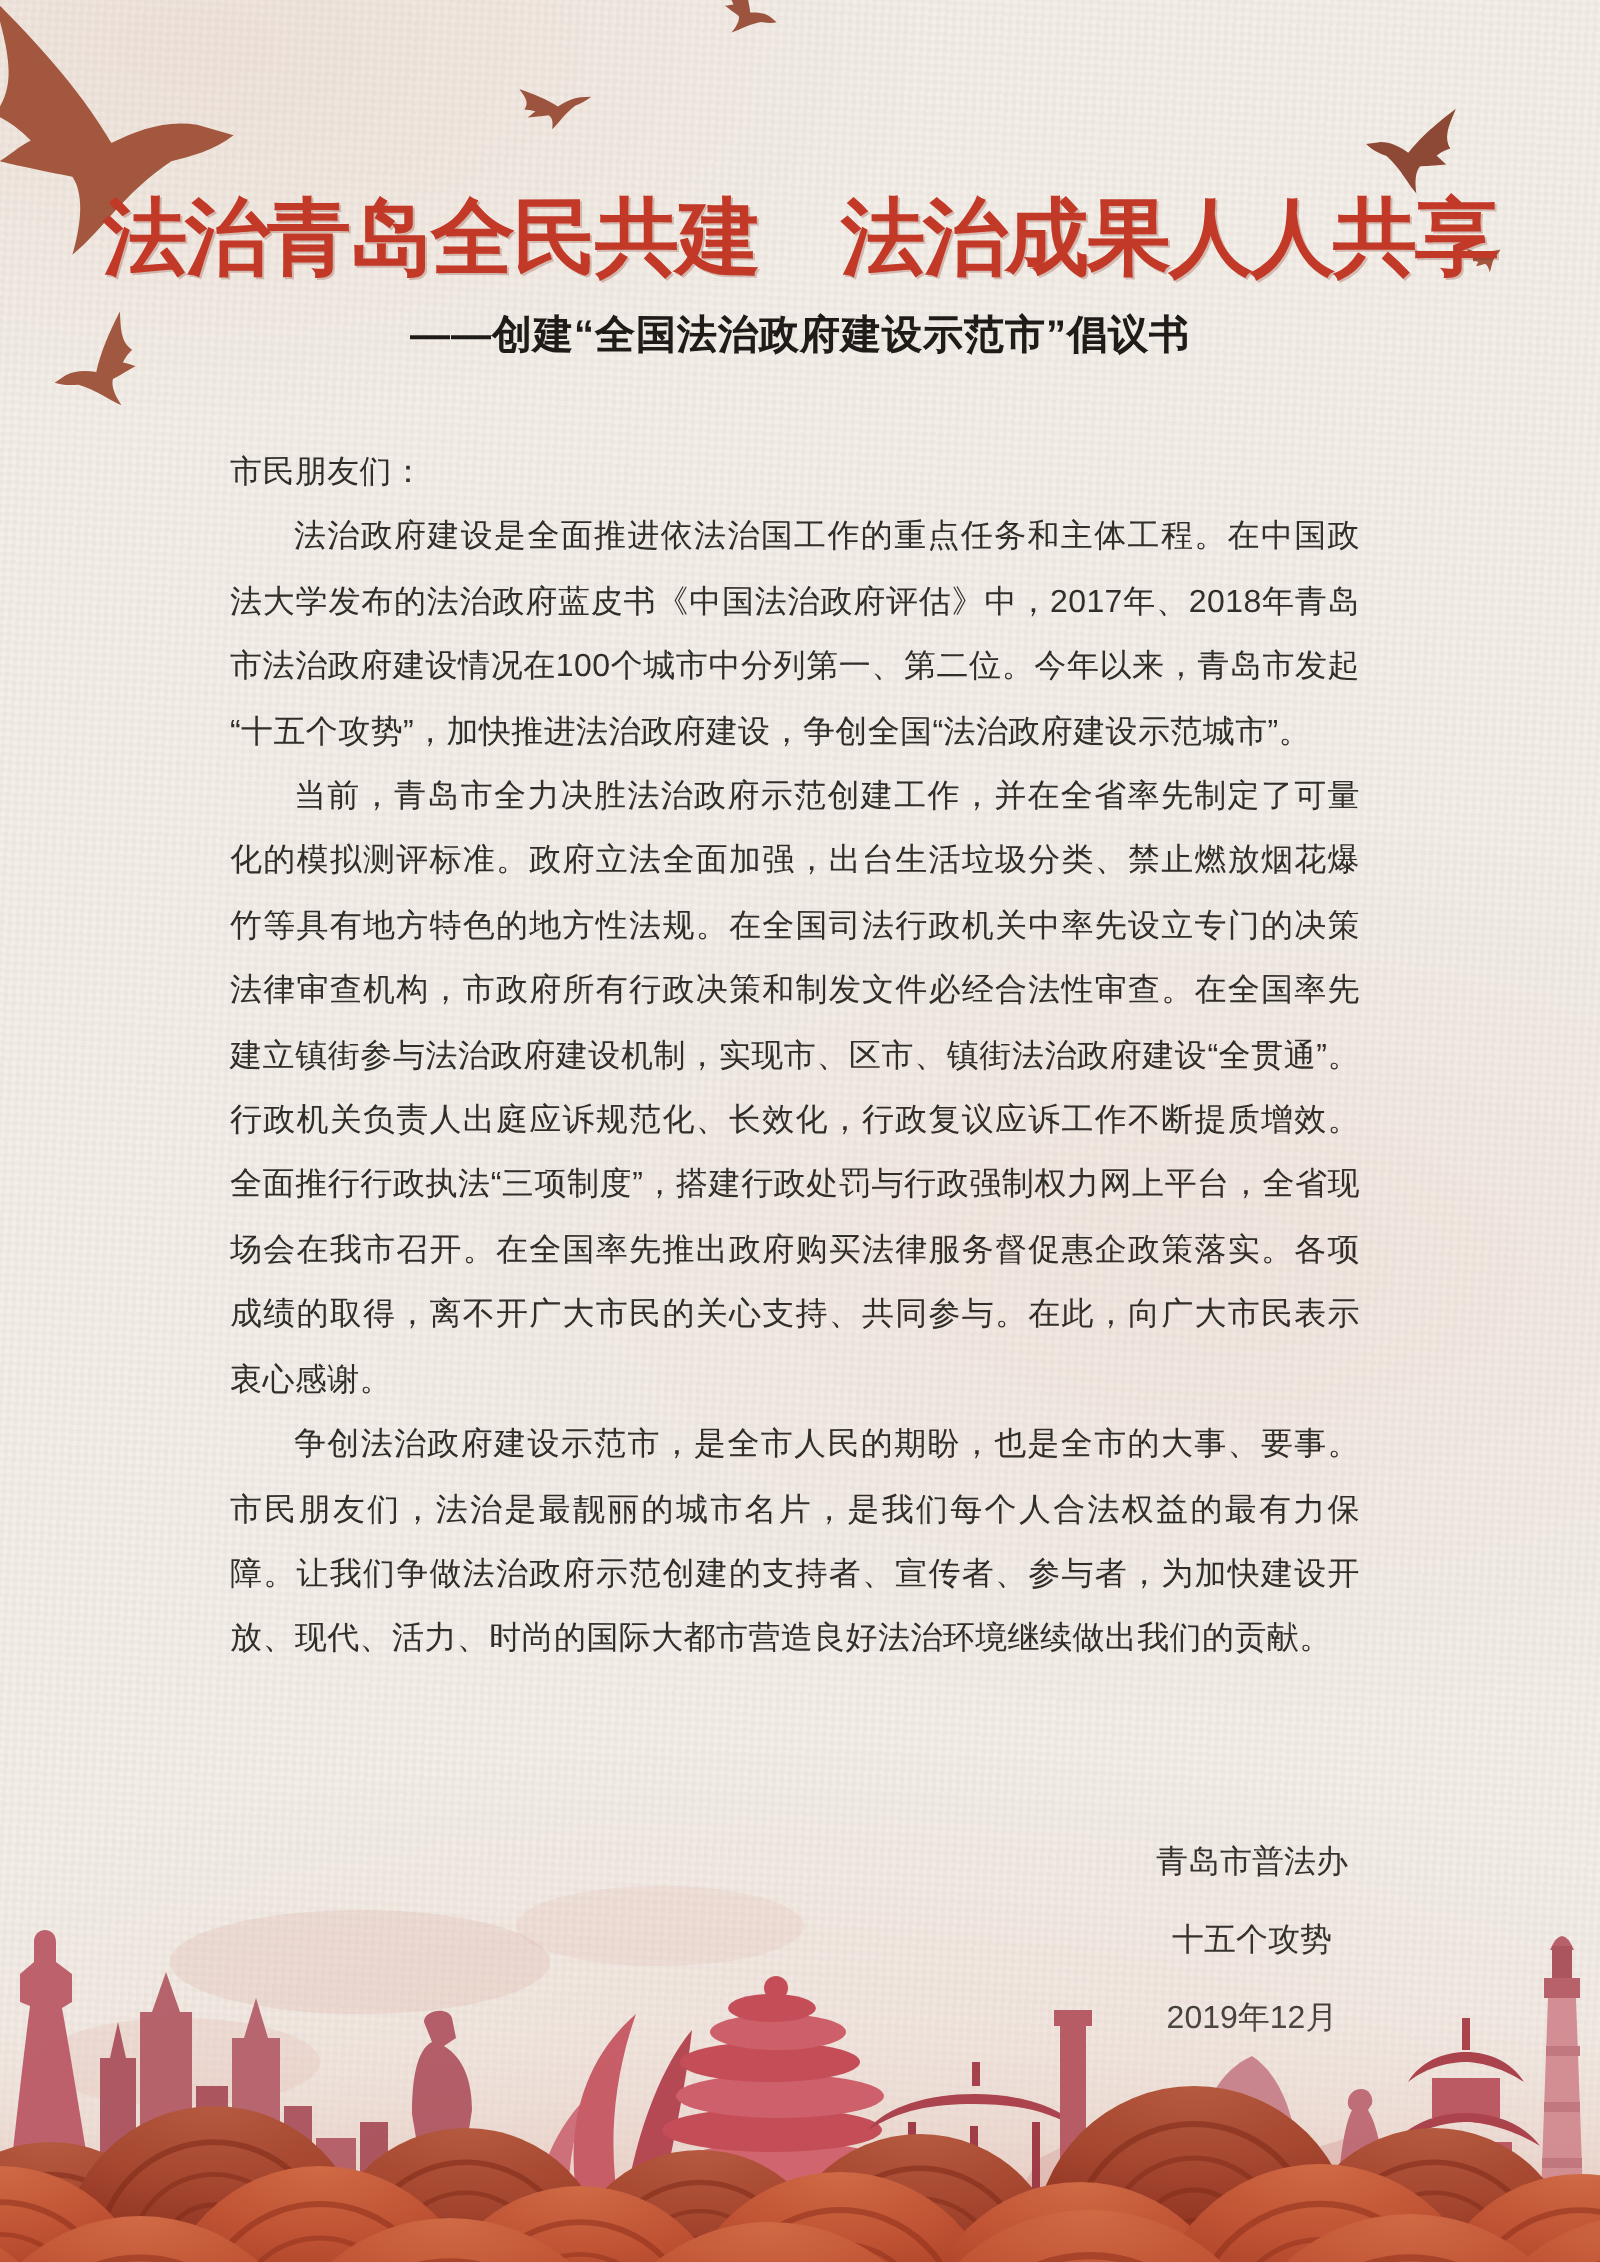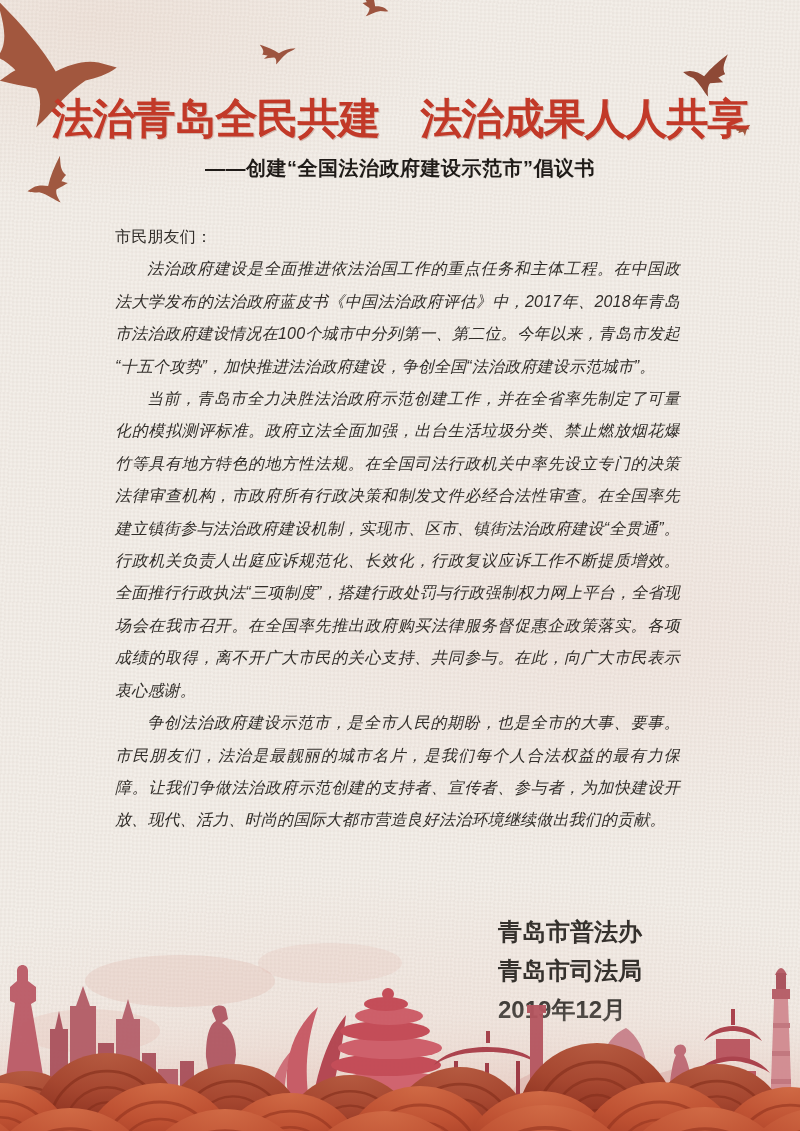--- a/index.html
+++ b/index.html
@@ -31,25 +31,25 @@
     text-align:center;
     font-size:20px;line-height:32px;font-weight:900;
     color:#1f1b18;letter-spacing:.5px;white-space:nowrap;
   }
   .letter{
     position:absolute;top:221px;left:115px;width:565px;
     font-size:16px;line-height:32.4px;font-weight:500;
     color:#312d29;text-align:justify;letter-spacing:.2px;
   }
   .letter p{margin:0;}
-  .letter p.para{text-indent:2em;font-style:italic;}
+  .letter p.para{text-indent:2em;}
   .signature{
     position:absolute;top:912px;left:498px;width:256px;
-    text-align:left;font-size:24px;line-height:39px;
-    font-weight:700;color:#35312d;
+    text-align:center;font-size:16px;line-height:39px;
+    font-weight:400;color:#35312d;
   }
   .bird{position:absolute;}
   .bird svg{display:block;width:100%;height:100%;}
   .footer-art{position:absolute;left:0;bottom:0;width:800px;height:220px;}
   .footer-art svg{display:block;}
 </style>
 </head>
 <body>
 
 <div class="poster">
@@ -96,21 +96,21 @@
 
   <div class="letter">
     <p>市民朋友们：</p>
     <p class="para">法治政府建设是全面推进依法治国工作的重点任务和主体工程。在中国政法大学发布的法治政府蓝皮书《中国法治政府评估》中，2017年、2018年青岛市法治政府建设情况在100个城市中分列第一、第二位。今年以来，青岛市发起“十五个攻势”，加快推进法治政府建设，争创全国“法治政府建设示范城市”。</p>
     <p class="para">当前，青岛市全力决胜法治政府示范创建工作，并在全省率先制定了可量化的模拟测评标准。政府立法全面加强，出台生活垃圾分类、禁止燃放烟花爆竹等具有地方特色的地方性法规。在全国司法行政机关中率先设立专门的决策法律审查机构，市政府所有行政决策和制发文件必经合法性审查。在全国率先建立镇街参与法治政府建设机制，实现市、区市、镇街法治政府建设“全贯通”。行政机关负责人出庭应诉规范化、长效化，行政复议应诉工作不断提质增效。全面推行行政执法“三项制度”，搭建行政处罚与行政强制权力网上平台，全省现场会在我市召开。在全国率先推出政府购买法律服务督促惠企政策落实。各项成绩的取得，离不开广大市民的关心支持、共同参与。在此，向广大市民表示衷心感谢。</p>
     <p class="para">争创法治政府建设示范市，是全市人民的期盼，也是全市的大事、要事。市民朋友们，法治是最靓丽的城市名片，是我们每个人合法权益的最有力保障。让我们争做法治政府示范创建的支持者、宣传者、参与者，为加快建设开放、现代、活力、时尚的国际大都市营造良好法治环境继续做出我们的贡献。</p>
   </div>
 
   <div class="signature">
     <div>青岛市普法办</div>
-    <div>青岛市司法局</div>
+    <div>十五个攻势</div>
     <div>2019年12月</div>
   </div>
 
   <div class="footer-art">
     <svg viewBox="0 0 800 220" width="800" height="220">
       <defs>
         <linearGradient id="hz" x1="0" y1="0" x2="0" y2="1">
           <stop offset="0" stop-color="#f1ece6" stop-opacity="0"></stop>
           <stop offset="1" stop-color="#e0b4a8" stop-opacity=".8"></stop>
         </linearGradient>

